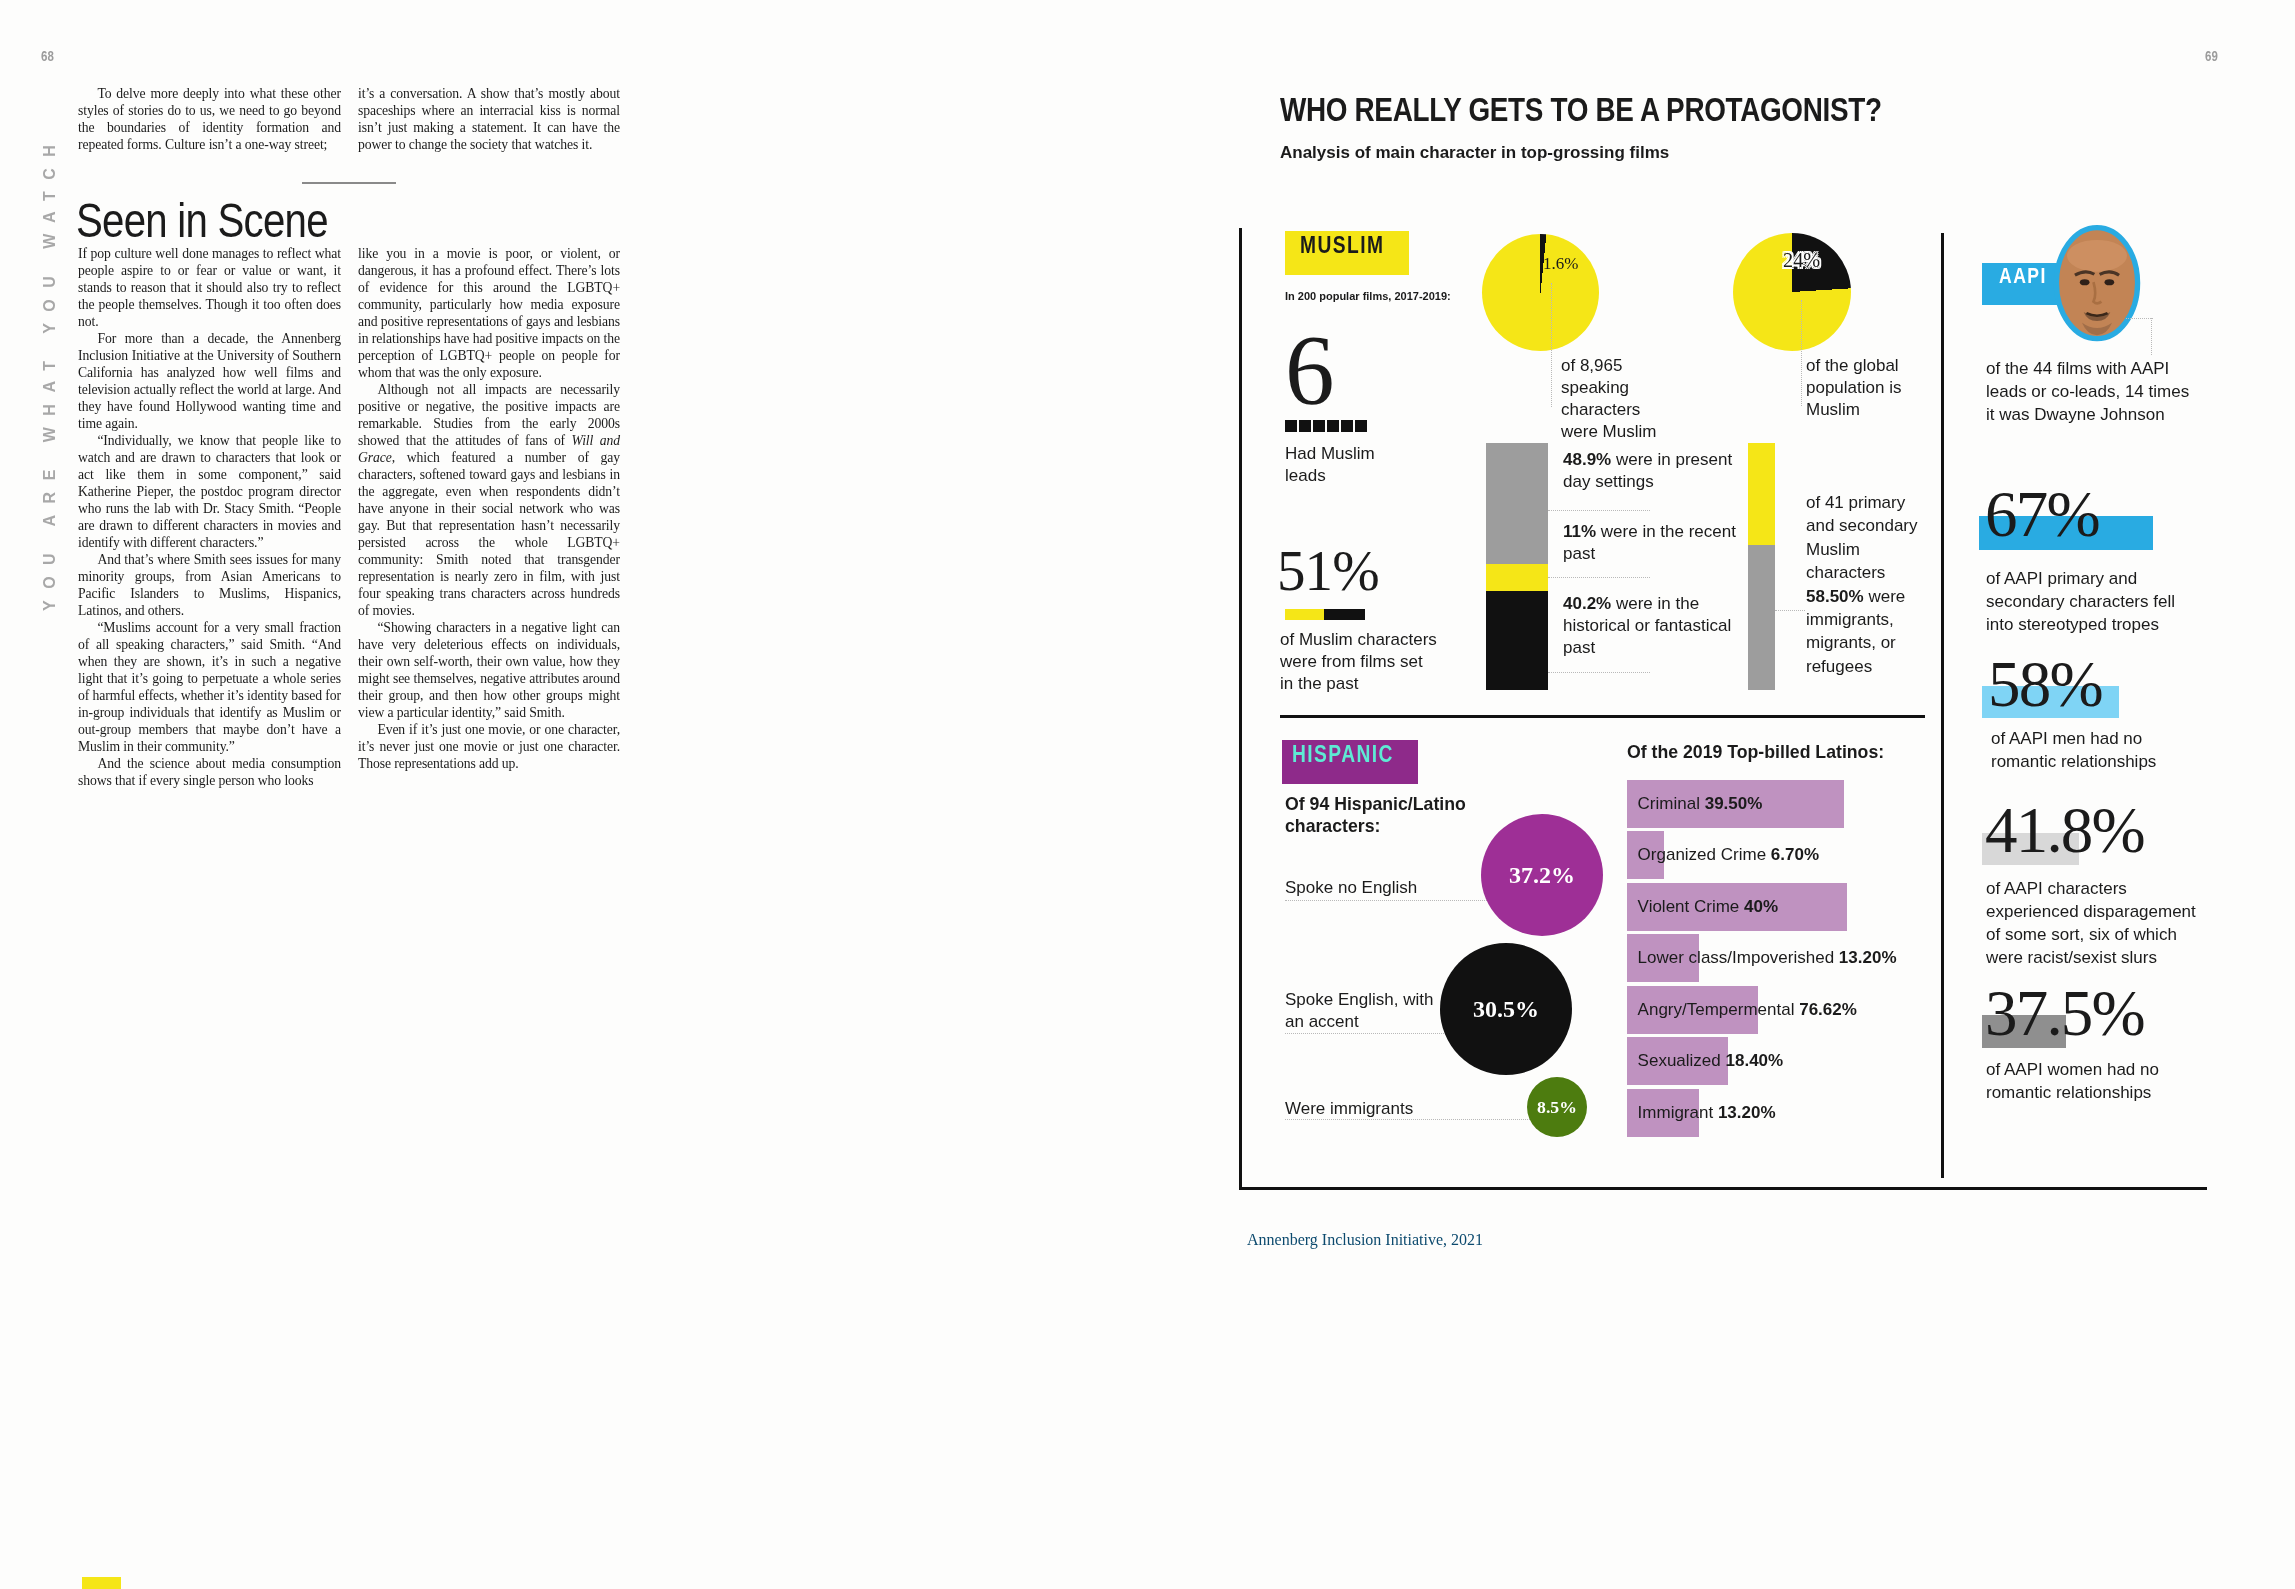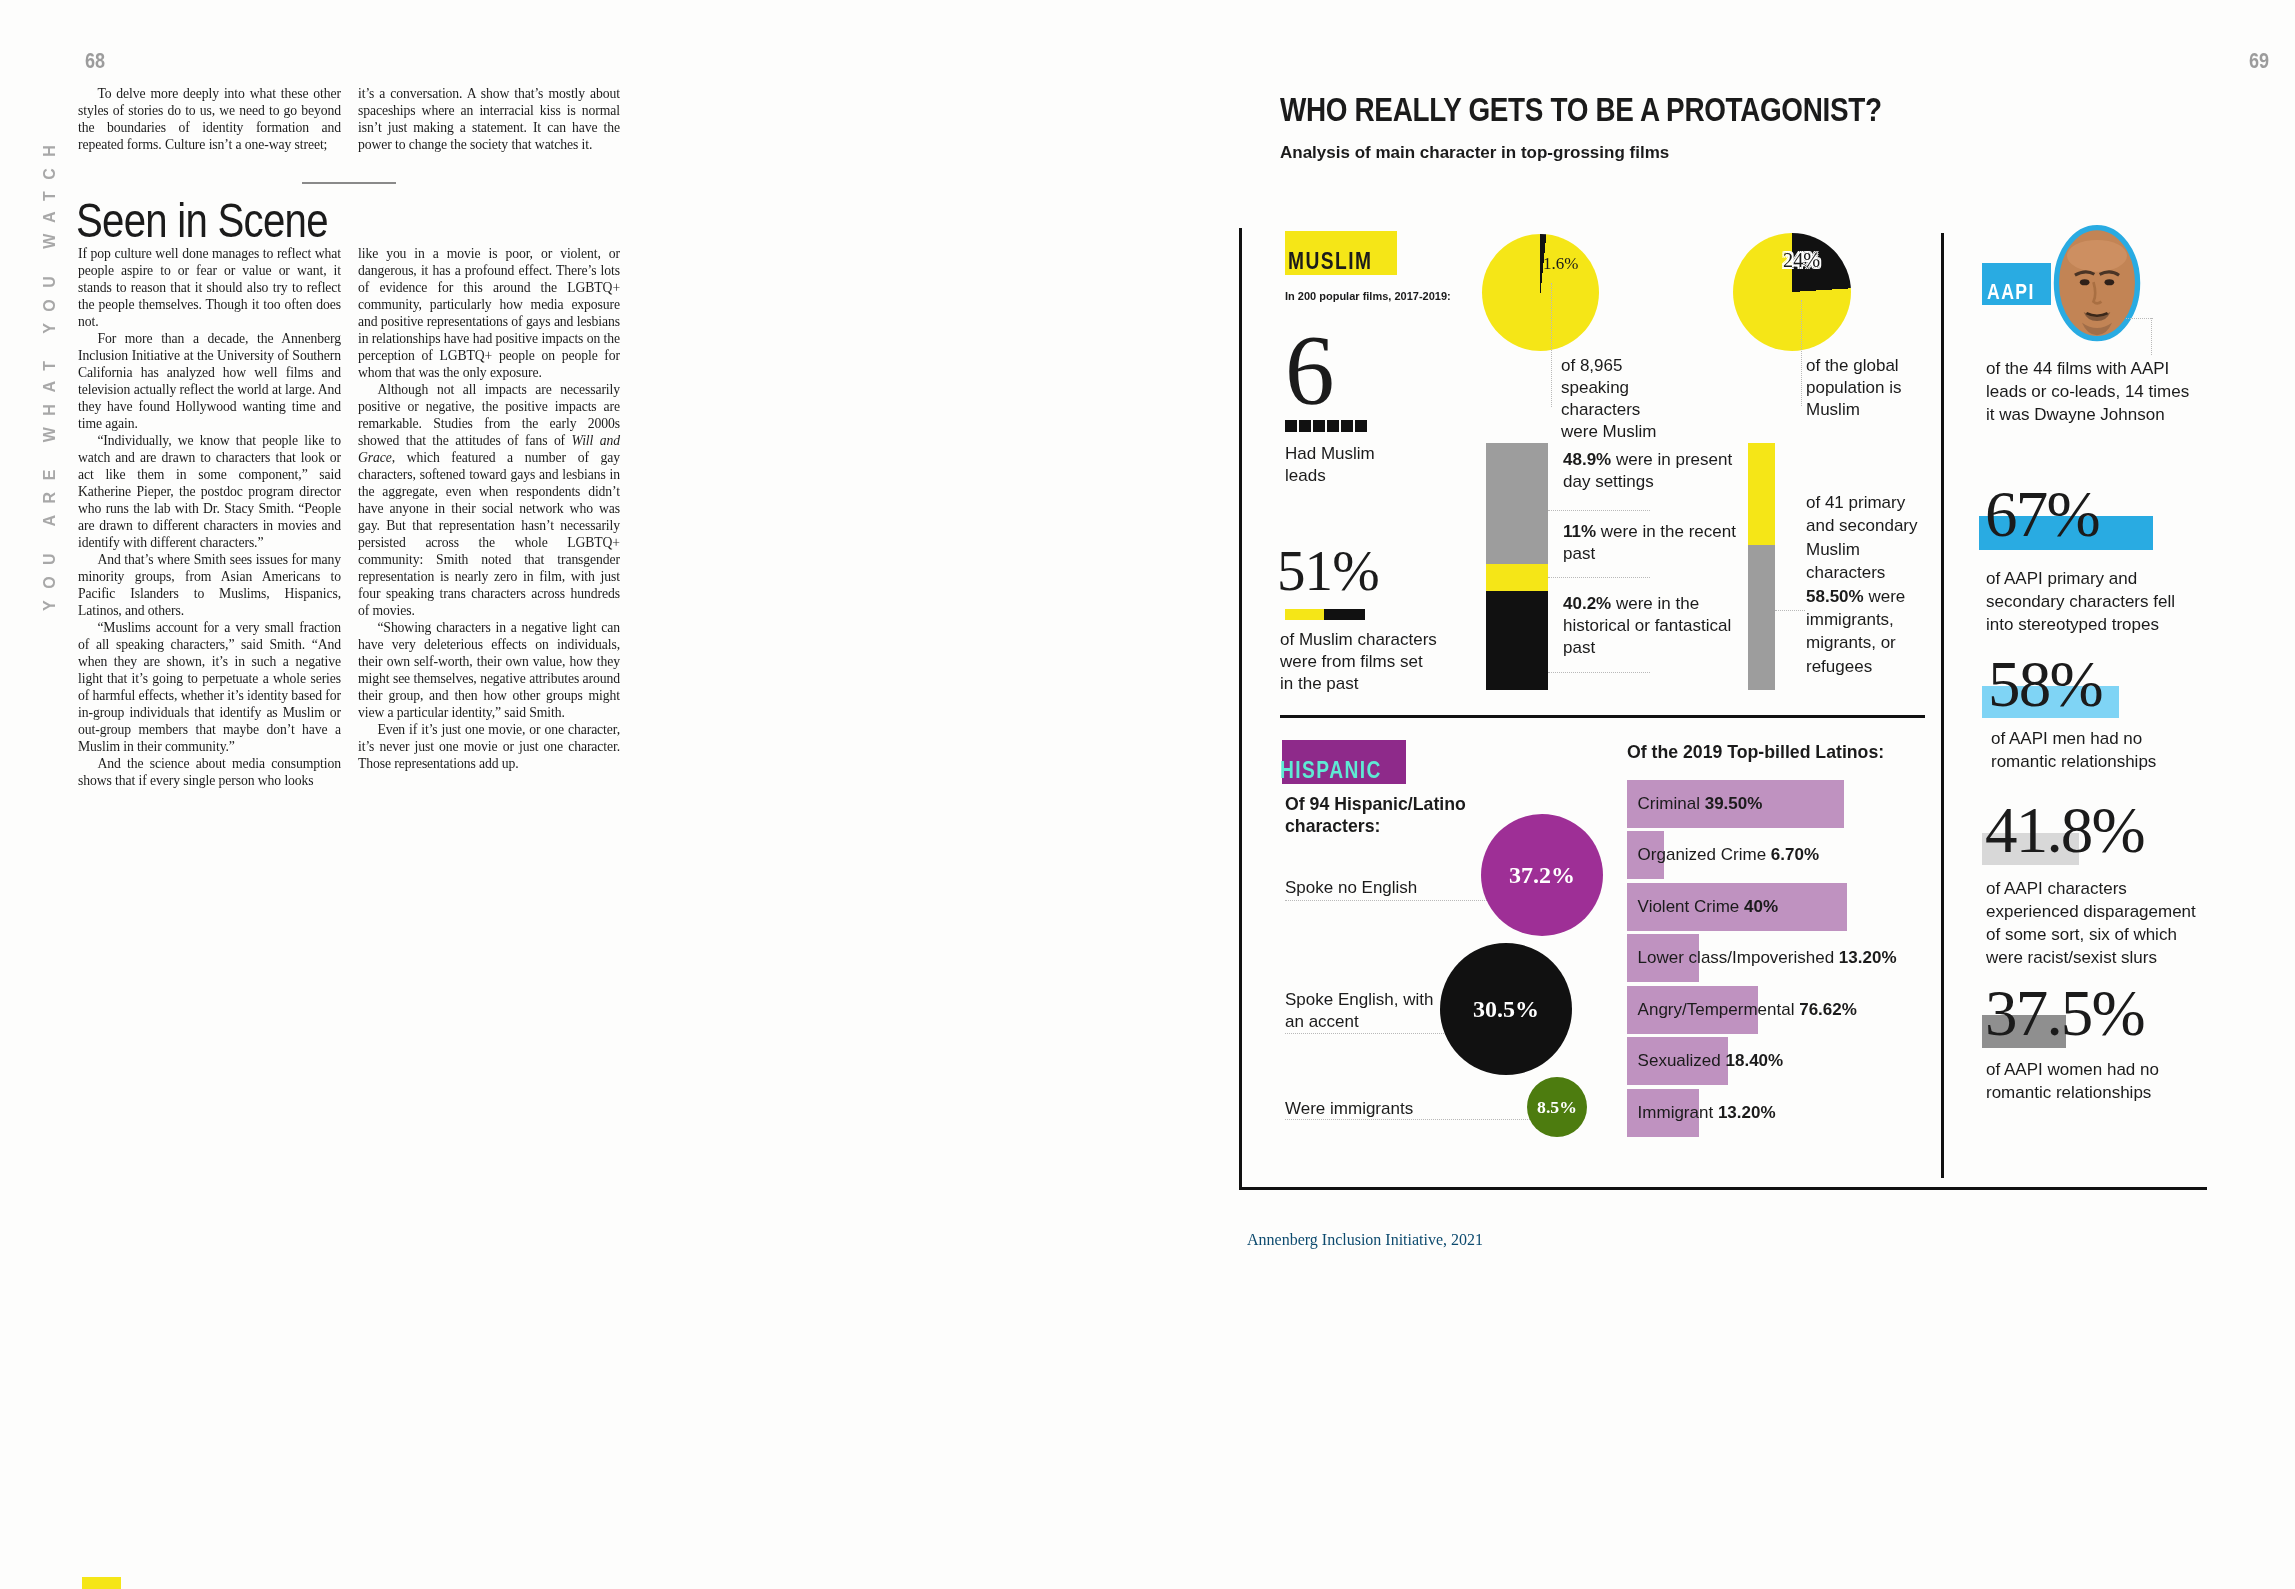--- a/index.html
+++ b/index.html
@@ -10,30 +10,30 @@
   .serif{font-family:"Liberation Serif",serif;}
   .b{font-weight:bold;}
   .ital{font-style:italic;}
   .blk{background:#111;}
   .cond{display:inline-block;transform:scaleX(.82);transform-origin:0 0;white-space:nowrap;}
   
   .body{font-size:13.7px;line-height:17px;text-align:justify;letter-spacing:-0.1px;
         hyphens:auto;-webkit-hyphens:auto;}
   .body p{margin:0;}
   .body p.ind{text-indent:19.4px;}
-  .pnum{font-family:"Liberation Sans",sans-serif;font-size:22px;color:#9c9c9c;font-weight:bold;margin-left:44px;}
+  .pnum{font-family:"Liberation Sans",sans-serif;font-size:14px;color:#9c9c9c;font-weight:bold;}
   .vtext{font-family:"Liberation Sans",sans-serif;font-size:16px;letter-spacing:11.5px;color:#a8a8a8;
          transform:rotate(-90deg);transform-origin:0 0;white-space:nowrap;font-weight:bold;}
   .heading{font-family:"Liberation Sans",sans-serif;font-size:49px;font-weight:400;line-height:1;
            letter-spacing:-0.9px;}
   .title{font-family:"Liberation Sans",sans-serif;font-size:34px;font-weight:bold;line-height:1;
          letter-spacing:-0.4px;}
   .subtitle{font-family:"Liberation Sans",sans-serif;font-size:17px;font-weight:bold;}
   
-  .chip{display:flex;align-items:flex-end;justify-content:center;}
+  .chip{display:flex;align-items:flex-start;justify-content:center;padding-left:12px;}
   .chiptext{font-family:"Liberation Sans",sans-serif;font-weight:bold;font-size:24px;letter-spacing:1.8px;}
   .bignum{font-family:"Liberation Serif",serif;line-height:1;letter-spacing:-0.9px;}
   .itext{font-family:"Liberation Sans",sans-serif;font-size:17px;line-height:22px;}
   .itext2{font-family:"Liberation Sans",sans-serif;font-size:17px;line-height:23px;}
   .pie{border-radius:50%;}
   .vdot{border-left:1.8px dotted #b9b9b9;width:0;}
   .hdot{border-top:1.8px dotted #b9b9b9;height:0;}
   .circle{border-radius:50%;display:flex;align-items:center;justify-content:center;color:#fff;
           font-family:"Liberation Serif",serif;font-weight:bold;}
   .halo{text-shadow:1.8px 0 0 #fff,-1.8px 0 0 #fff,0 1.8px 0 #fff,0 -1.8px 0 #fff,

